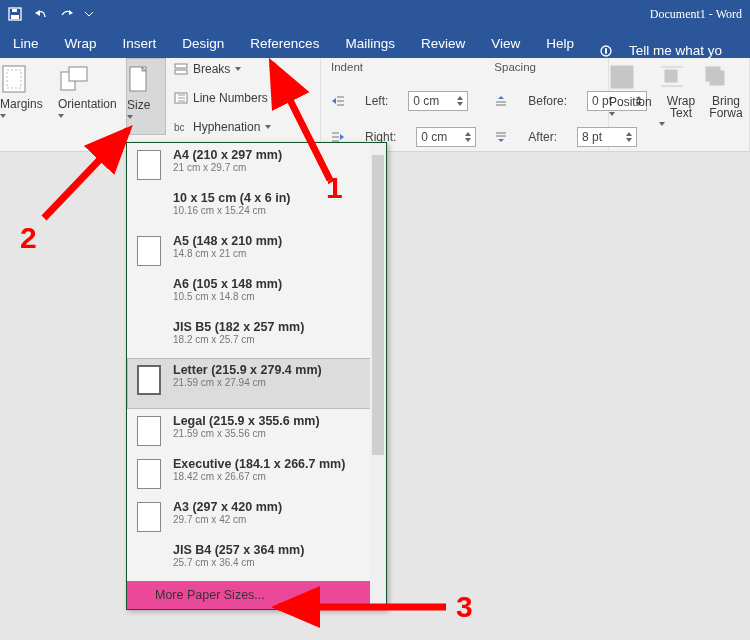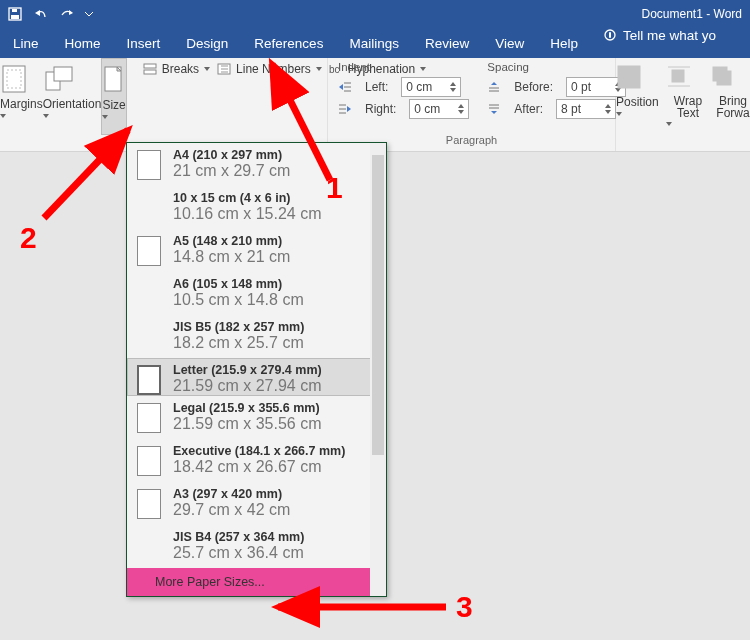--- a/index.html
+++ b/index.html
@@ -1,64 +1,64 @@
 <!DOCTYPE html>
 <html><head>
 <meta charset="utf-8">
 <style>
   * { box-sizing: border-box; margin: 0; padding: 0; font-family: "Segoe UI", Arial, sans-serif; }
   body { width: 750px; height: 640px; background: #e6e6e6; overflow: hidden; position: relative; }
 
   .titlebar { background: #2b579a; height: 28px; display: flex; align-items: center; color: #fff; font-size: 12px; }
   .qat { display: flex; align-items: center; gap: 10px; padding: 0 8px; }
   .qat svg { display: block; }
-  .title-center { flex: 1; text-align: right; padding-right: 8px; }
+  .title-center { flex: 1; text-align: right; padding-right: 8px; font-family: Liberation Serif, serif; }
 
   .menubar { background: #2b579a; height: 30px; display: flex; align-items: stretch; color: #fff; font-size: 13.5px; }
   .menubar .tab { padding: 0 13px; display: flex; align-items: center; cursor: pointer; }
   .menubar .tab.active { background: #f3f3f3; color: #2b579a; }
-  .tellme { display: flex; align-items: flex-start; gap: 6px; padding-left: 12px; }
+  .tellme { display: flex; align-items: flex-end; gap: 16px; padding-left: 12px; }
   .tellme svg { display: block; }
 
   .ribbon { background: #f3f3f3; height: 94px; border-bottom: 1px solid #d4d4d4; display: flex; font-size: 12px; color: #444; }
   .group { border-right: 1px solid #e1e1e1; height: 100%; display: flex; flex-direction: column; }
   .group-body { flex: 1; display: flex; align-items: flex-start; }
   .group-label { height: 17px; text-align: center; font-size: 11px; color: #666; }
   .bigbtn { width: 58px; display: flex; flex-direction: column; align-items: flex-start; justify-content: flex-start; padding-top: 6px; gap: 3px; cursor: pointer; height:77px;}
   .bigbtn.sel { background: #d8d8d8; border:1px solid #bdbdbd;}
   .bigbtn .cap { font-size: 12px; color: #3b3b3b; display:flex; align-items:center; gap:2px;}
   .tri { border-left:3.5px solid transparent; border-right:3.5px solid transparent; border-top:4px solid #666; display:inline-block;}
 
-  .smallstack { display:flex; flex-direction:row; padding:4px 8px 0 8px; gap:7px; font-size:12px; color:#3b3b3b;margin-left:8px;}
+  .smallstack { display:flex; flex-direction:column; padding:4px 8px 0 8px; gap:15px; font-size:12px; color:#3b3b3b;}
   .smallstack .row { display:flex; align-items:center; gap:5px; white-space:nowrap; cursor:pointer;}
 
   .indent-group { padding:3px 8px 0 10px; font-size:12px; color:#444;}
   .indent-group .hdr{ font-size:11.5px; color:#555; padding-bottom:2px;}
-  .field-row{ display:flex; align-items:center; gap:13px; margin:2px 0;}
+  .field-row{ display:flex; align-items:center; gap:20px; margin:16px 0;}
   .spin { width:60px; height:20px; border:1px solid #ababab; background:#fff; display:flex; align-items:center; padding:0 4px; font-size:12px;}
   .spin .updn{ margin-left:auto; display:flex; flex-direction:column; gap:0;}
   .updn span{ width:0;height:0;border-left:3px solid transparent;border-right:3px solid transparent;}
   .updn .u{border-bottom:4px solid #666;}
   .updn .d{border-top:4px solid #666;margin-top:2px;}
 
   .disabled { color:#b5b5b5; }
   .disabled svg * { stroke:#c6c6c6 !important; fill:#c6c6c6 !important; }
 
   .doc-area{ position:absolute; top:152px; left:0; right:0; bottom:0; background:#e6e6e6;}
   .ruler{ position:absolute; top:152px; left:29px; right:0; height:17px; background:#fff;}
 
   
   .dropdown { position:absolute; left:126px; top:142px; width:261px; background:#f3f3f3; border:1px solid #14532d; box-shadow:2px 2px 5px rgba(0,0,0,0.25); }
   .dd-body{ max-height:454px; overflow:hidden; position:relative;}
   .dd-item{ display:flex; gap:12px; padding:5px 10px 6px 10px; cursor:pointer;}
-  .dd-item.sel{ background:#dcdcdc; border:1px solid #bcbcbc; padding:4px 9px 0 9px;}
+  .dd-item.sel{ background:#dcdcdc; border:1px solid #bcbcbc; padding:4px 9px 13px 9px;}
   .dd-icon{ width:24px; height:30px; border:1.5px solid #888; background:#fff; flex-shrink:0; margin-top:2px;}
   .dd-icon.none{ border:none; background:transparent;}
   .dd-text .t{ font-weight:600; font-size:12.5px; color:#333;}
-  .dd-text .s{ font-size:16px; color:#777;}
+  .dd-text .s{ font-size:10px; color:#777;}
   .dd-foot{ background:#ec4899; padding:7px 28px; font-size:12.5px; color:#333; cursor:pointer;}
   .dd-scroll{ position:absolute; right:0; top:0; width:16px; bottom:0; background:#efefef;}
   .dd-thumb{ position:absolute; right:2px; top:12px; width:12px; height:300px; background:#cfcfcf;}
 
   
   .overlay{ position:absolute; inset:0; pointer-events:none;}
   .num{ font: bold 30px Arial; fill:#ff0000;}
 </style>
 </head>
 <body>
@@ -88,21 +88,21 @@
         <svg width="10" height="10">
           <path d="M1 3 L5 7 L9 3" fill="none" stroke="#fff" stroke-width="1"></path>
         </svg>
       </span>
   </div>
   <div class="title-center">Document1 - Word</div>
 </div>
 
 <div class="menubar">
   <div class="tab">Line</div>
-  <div class="tab">Home</div>
+  <div class="tab">Wrap</div>
   <div class="tab">Insert</div>
   <div class="tab">Design</div>
   <div class="tab">References</div>
   <div class="tab">Mailings</div>
   <div class="tab">Review</div>
   <div class="tab">View</div>
   <div class="tab">Help</div>
   <div class="tellme">
     <svg width="14" height="14">
         <circle cx="7" cy="7" r="5" fill="none" stroke="#fff" stroke-width="1.3"></circle>

